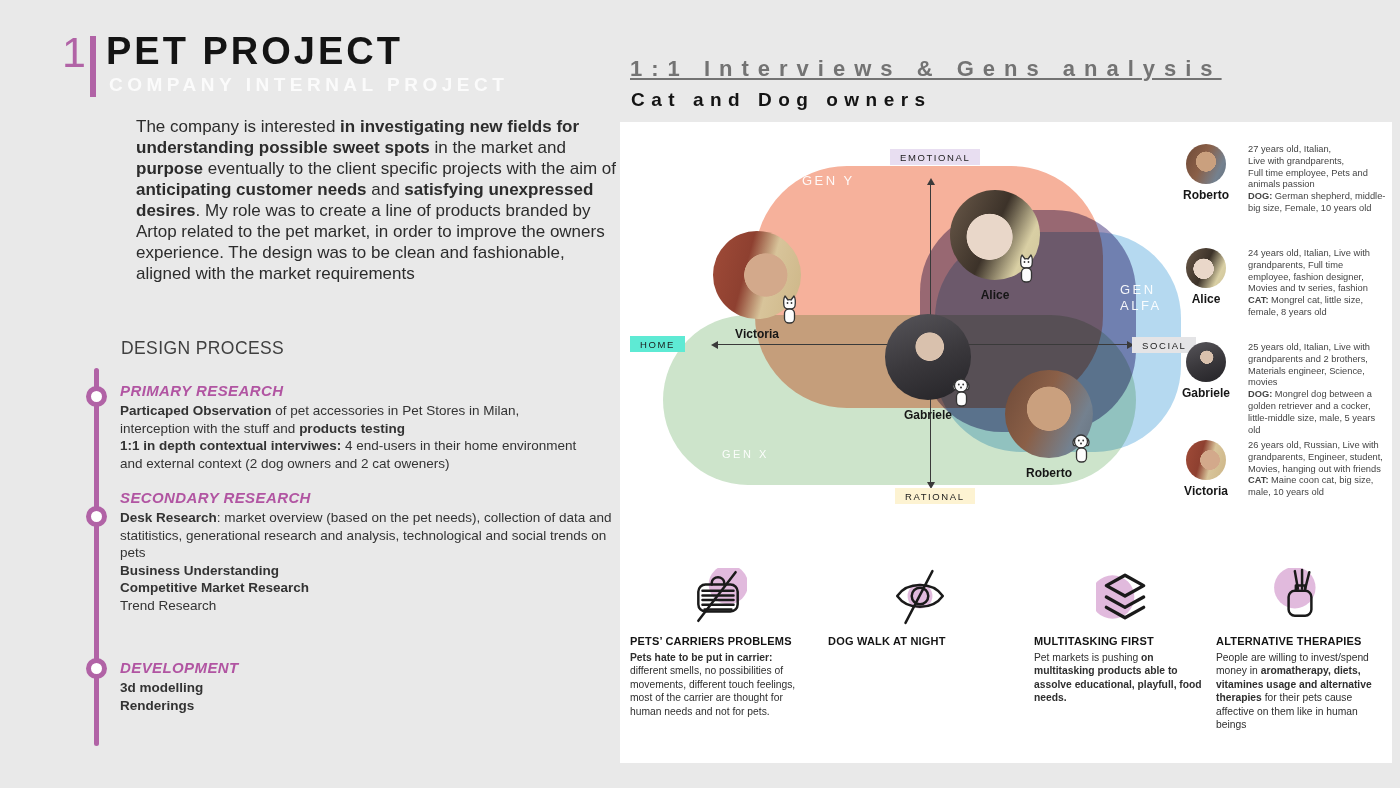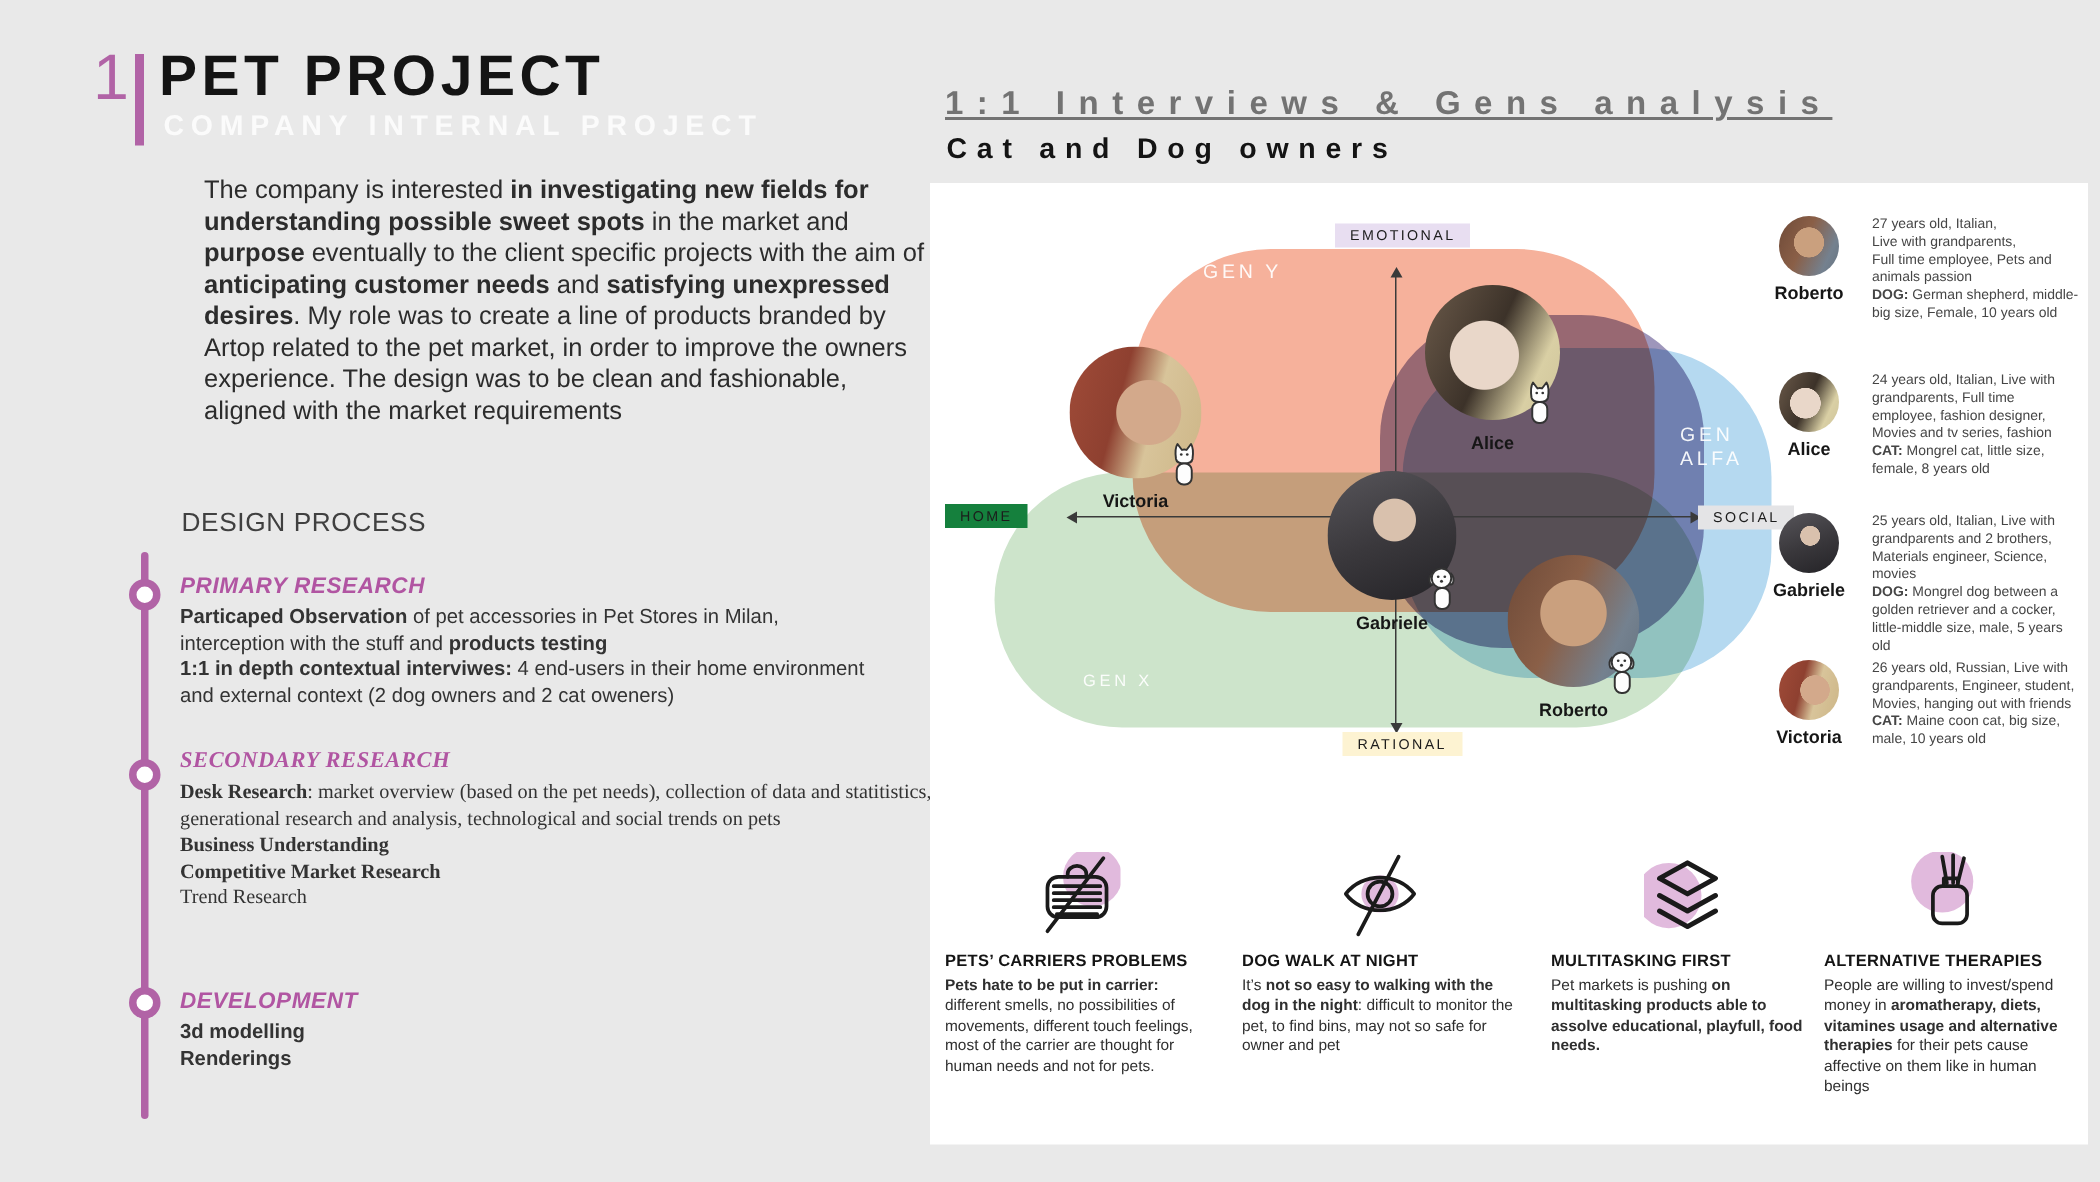--- a/index.html
+++ b/index.html
@@ -14,21 +14,21 @@
   .l-num { position:absolute; left:62px; top:28px; font-size:43px; color:#b163a6; }
   .l-bar { position:absolute; left:90px; top:36px; width:6px; height:61px; background:#b163a6; }
   .l-title { position:absolute; left:106px; top:30px; font-size:38px; letter-spacing:3px; color:#141414; }
   .l-sub { position:absolute; left:109px; top:74px; font-size:19px; font-weight:700; letter-spacing:4.5px; color:#fbfbfb; }
   .l-intro { position:absolute; left:108px; top:116px; width:480px; font-size:17px; line-height:21px; color:#2c2c2c;margin-left:28px; }
   .l-dp { position:absolute; left:121px; top:338px; font-size:17.5px; letter-spacing:.4px; color:#404040; }
   .tl-line { position:absolute; left:94px; top:368px; width:5px; height:378px; background:#b163a6; border-radius:3px; }
   .tl-dot { position:absolute; left:86px; width:21px; height:21px; border:5px solid #b163a6; border-radius:50%; background:#fff; }
   .d1 { top:386px; } .d2 { top:506px; } .d3 { top:658px; }
   .phase { position:absolute; left:120px; }
-  .p1 { top:382px; width:478px; } .p2 { top:499px; width:510px;font-family:Liberation Serif, serif; } .p3 { top:659px; width:420px; }
+  .p1 { top:382px; width:478px; } .p2 { top:489px; width:510px; } .p3 { top:659px; width:420px; }
   .phase-label { font-style:italic; font-weight:700; font-size:15px; letter-spacing:.4px; color:#b155a2; }
   .phase-body { margin-top:3px; font-size:13.5px; line-height:17.6px; color:#333; }
   
   .r-title { position:absolute; left:630px; top:56px; font-size:22px; letter-spacing:9px; color:#737373; white-space:nowrap;text-decoration:underline; }
   .r-sub { position:absolute; left:631px; top:89px; font-size:19px; font-weight:700; letter-spacing:6.5px; color:#141414; white-space:nowrap; }
   
   #panel { position:absolute; left:620px; top:122px; width:772px; height:641px; background:#fff; }
   .blob { position:absolute; mix-blend-mode:multiply; }
   .blob-geny  { left:135px; top:44px;  width:348px; height:242px; border-radius:92px; background:#f6b19b; }
   .blob-genz  { left:300px; top:88px;  width:216px; height:222px; border-radius:82px; background:#9e96bb; }
@@ -37,21 +37,21 @@
   .vaxis { position:absolute; left:310px; top:62px; width:1px; height:299px; background:#3a3a3a; }
   .haxis { position:absolute; left:98px; top:222px; width:410px; height:1px; background:#3a3a3a; }
   .arr { position:absolute; width:0; height:0; }
   .arr-up    { left:307px; top:56px;  border-left:4px solid transparent; border-right:4px solid transparent; border-bottom:7px solid #3a3a3a; }
   .arr-down  { left:307px; top:360px; border-left:4px solid transparent; border-right:4px solid transparent; border-top:7px solid #3a3a3a; }
   .arr-left  { left:91px;  top:219px; border-top:4px solid transparent; border-bottom:4px solid transparent; border-right:7px solid #3a3a3a; }
   .arr-right { left:507px; top:219px; border-top:4px solid transparent; border-bottom:4px solid transparent; border-left:7px solid #3a3a3a; }
   .chip { position:absolute; font-size:9.5px; letter-spacing:1.6px; padding:2.5px 10px; color:#1c1c1c; white-space:nowrap; }
   .chip-emotional { left:270px; top:27px;  background:#e8def1; }
   .chip-rational  { left:275px; top:366px; background:#fdf3d2; }
-  .chip-home      { left:10px;  top:214px; background:#15803d;text-align:right; }
+  .chip-home      { left:10px;  top:214px; background:#5eead4;text-align:right; }
   .chip-social    { left:512px; top:215px; background:#e4e4e6; }
   .gen-label { position:absolute; color:rgba(255,255,255,.92); font-size:13px; letter-spacing:2.5px; white-space:pre-line; }
   .gen-y    { left:182px; top:51px; }
   .gen-alfa { left:500px; top:160px; line-height:16px; }
   .gen-x    { left:102px; top:326px; font-size:11px; }
   .person { position:absolute; text-align:center; }
   .pp-victoria { left:93px;  top:109px; width:88px; }
   .pp-alice    { left:330px; top:68px;  width:90px; }
   .pp-gabriele { left:265px; top:192px; width:86px; }
   .pp-roberto  { left:385px; top:248px; width:88px; }
@@ -246,21 +246,20 @@
     <div class="insight i2">
       <div class="icon-box">
         <svg width="58" height="58" viewBox="0 0 56 56">
           <circle class="pink" cx="28" cy="27" r="12"></circle>
           <path class="ic" d="M6 27 C16 13 40 13 50 27 C40 41 16 41 6 27 Z"></path>
           <circle class="ic" cx="28" cy="27" r="8"></circle>
           <path class="ic" d="M40 3 L14 53"></path>
         </svg>
       </div>
       <div class="i-title">DOG WALK AT NIGHT</div>
-      <div class="i-body rich"><span>It’s </span><b>not so easy to walking with the dog in the night</b><span>: difficult to monitor the pet, to find bins, may not so safe for owner and pet</span></div>
     </div>
     <div class="insight i3">
       <div class="icon-box">
         <svg width="58" height="58" viewBox="0 0 56 56">
           <circle class="pink" cx="16" cy="28" r="21"></circle>
           <path class="ic ic-thick" d="M10 17 L28 7 L46 17 L28 27 Z"></path>
           <path class="ic ic-thick" d="M10 28 L28 38 L46 28"></path>
           <path class="ic ic-thick" d="M10 38 L28 48 L46 38"></path>
         </svg>
       </div>

